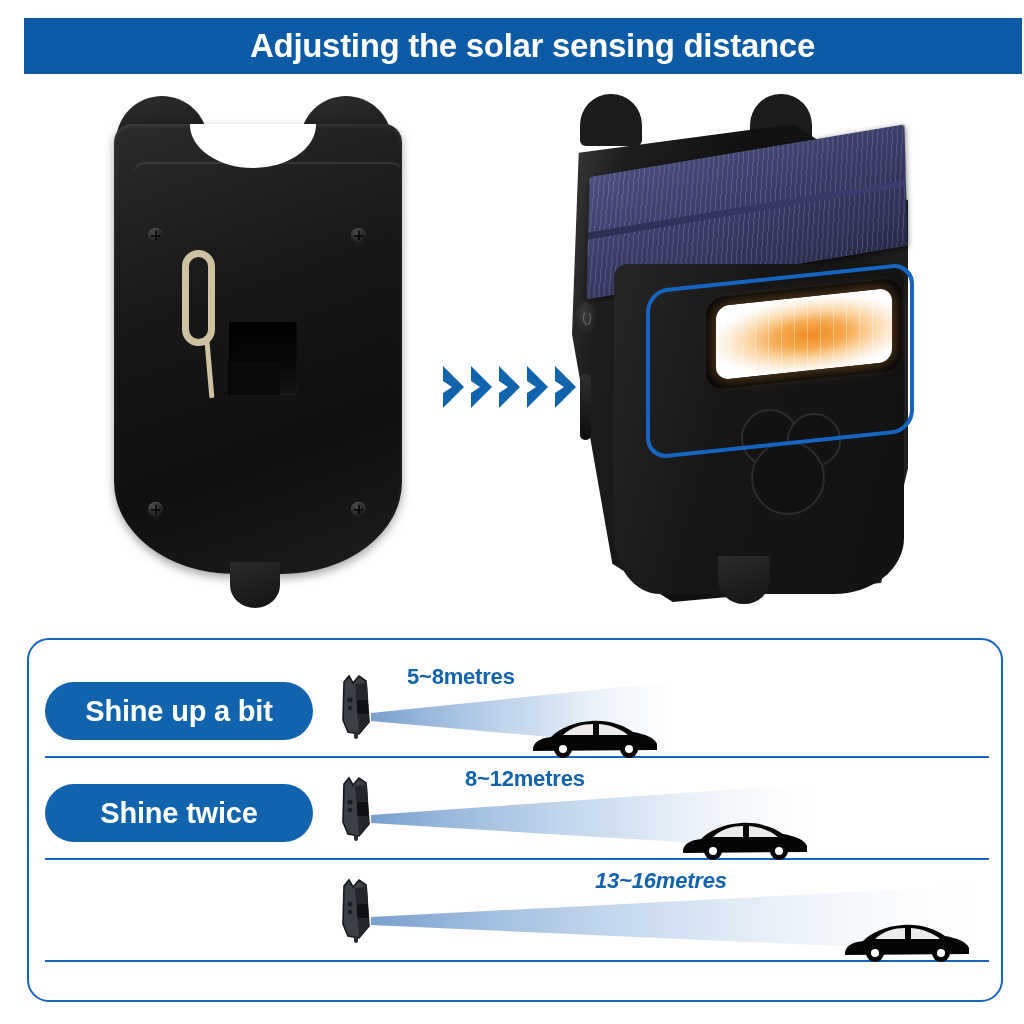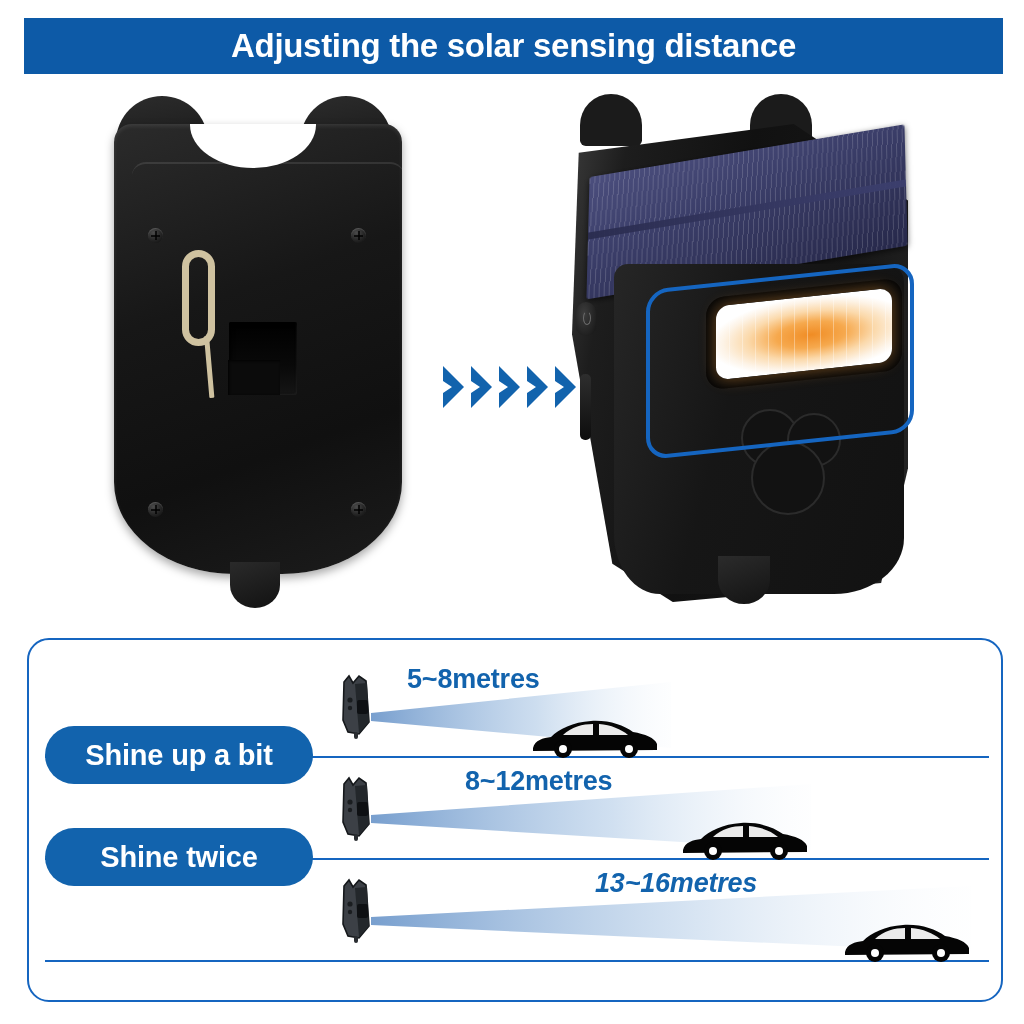--- a/index.html
+++ b/index.html
@@ -19,20 +19,21 @@
   .header-banner {
     position: absolute;
     left: 24px;
     top: 18px;
     width: 979px;
     height: 56px;
     background: #0d5aa7;
     display: flex;
     align-items: center;
     justify-content: center;
+    padding-left: 19px;
   }
   .header-title {
     color: #ffffff;
     font-size: 33px;
     font-weight: bold;
     letter-spacing: -0.3px;
     white-space: nowrap;
     font-family: "Liberation Sans", sans-serif;
   }
 
@@ -375,21 +376,20 @@
     top: 24px;
     height: 58px;
     border-radius: 29px;
     background: #1263ad;
     display: flex;
     align-items: center;
     justify-content: center;
     padding: 0 26px;
     box-sizing: border-box;
     min-width: 268px;
-    margin-top: 44px;
   }
   .dist-pill-label {
     color: #ffffff;
     font-size: 29px;
     font-weight: bold;
     white-space: nowrap;
     letter-spacing: -0.2px;
   }
   .dist-unit-icon {
     position: absolute;
@@ -398,21 +398,21 @@
     height: 66px;
   }
   .dist-cone {
     position: absolute;
     top: 22px;
     height: 70px;
   }
   .dist-measure {
     position: absolute;
     color: #1263ad;
-    font-size: 27px;
+    font-size: 22px;
     font-weight: bold;
     white-space: nowrap;
     letter-spacing: -0.2px;
   }
   .dist-car {
     position: absolute;
     bottom: 8px;
     width: 132px;
     height: 48px;
   }

